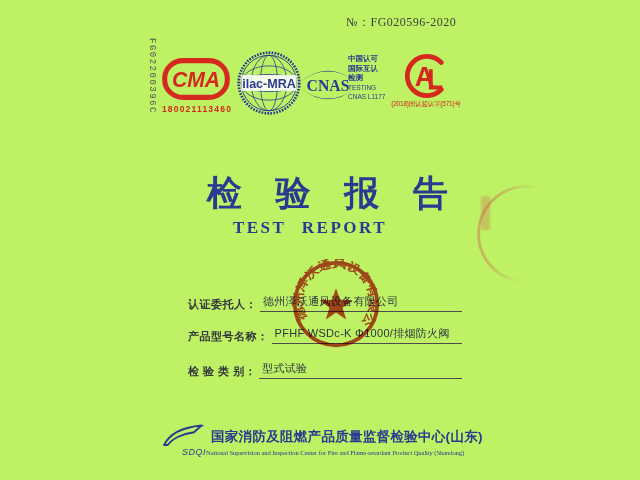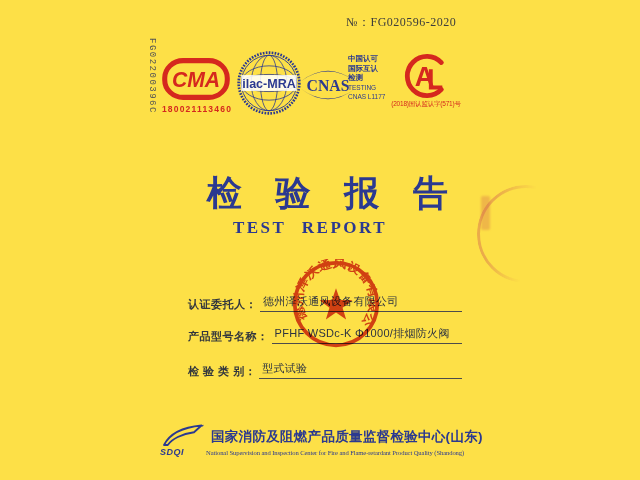--- a/index.html
+++ b/index.html
@@ -1,16 +1,16 @@
 <!DOCTYPE html>
 <html><head>
 <meta charset="utf-8">
 <style>
   html,body{margin:0;padding:0;background:#ffffff;}
-  .canvas{position:relative;width:640px;height:480px;background:#fde047;overflow:hidden;
+  .canvas{position:relative;width:640px;height:480px;background:#bef264;overflow:hidden;
           font-family:"Liberation Sans",sans-serif;color:#2b2b2b;}
   .abs{position:absolute;}
 
   
   .serial{left:346px;top:14px;font-family:"Liberation Serif",serif;font-size:12px;color:#3c3c3c;letter-spacing:.5px;}
 
   
   .vcode{left:157px;top:38px;transform:rotate(90deg);transform-origin:0 0;
          font-size:9px;letter-spacing:1.5px;color:#555;white-space:nowrap;
          font-family:"Liberation Mono",monospace;}
@@ -44,21 +44,21 @@
 
   
   .faded-stamp{left:477px;top:185px;width:92px;height:92px;border:3px solid rgba(205,85,80,.38);
                border-radius:50%;-webkit-mask:linear-gradient(100deg,#000 18%,transparent 52%);
                mask:linear-gradient(100deg,#000 18%,transparent 52%);}
   .faded-mark{left:481px;top:196px;width:9px;height:34px;background:rgba(205,80,75,.28);
               border-radius:2px;filter:blur(1.2px);}
 
   
   .footer-logo{left:162px;top:424px;width:46px;height:24px;}
-  .footer-logo-text{left:160px;top:447px;width:46px;text-align:left;font-size:9px;font-weight:bold;
+  .footer-logo-text{left:160px;top:447px;width:46px;text-align:right;font-size:9px;font-weight:normal;
                     font-style:italic;color:#2b3990;letter-spacing:.5px;}
   .footer-zh{left:211px;top:428px;width:260px;font-size:13.5px;font-weight:bold;color:#2b3990;
              letter-spacing:.3px;white-space:nowrap;}
   .footer-en{left:206px;top:449px;width:262px;font-family:"Liberation Serif",serif;font-size:6.6px;
              color:#2b3990;white-space:nowrap;letter-spacing:-.1px;}
 </style>
 </head>
 <body>
 
 <div class="canvas">

